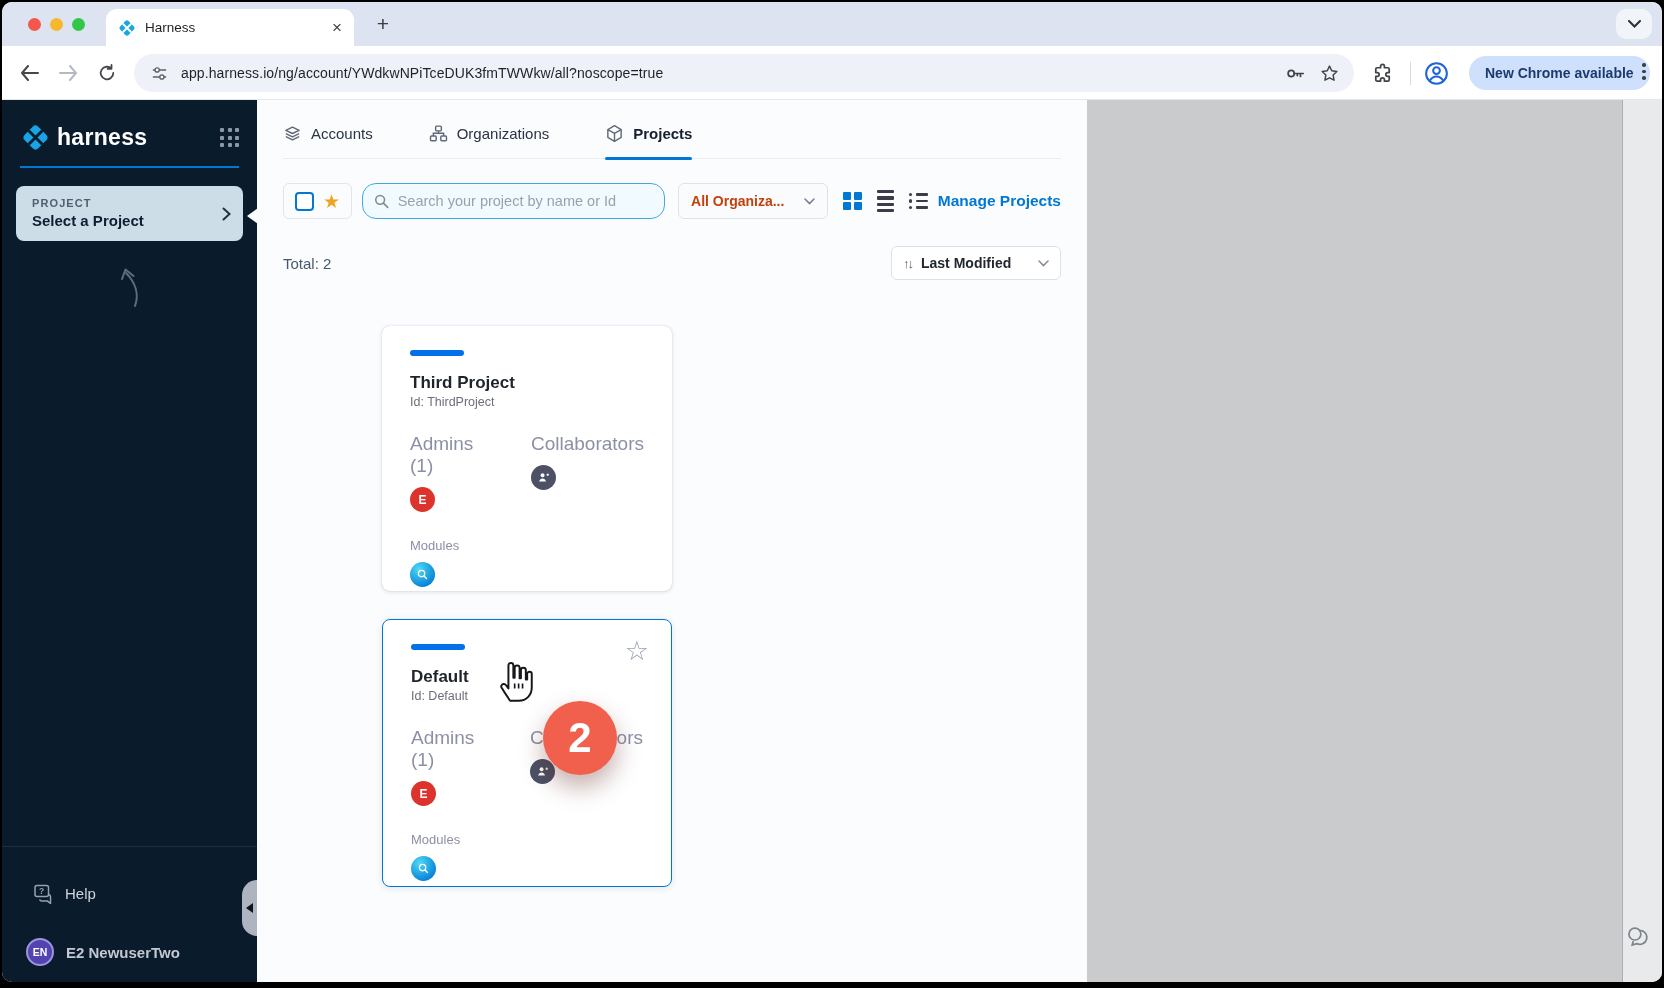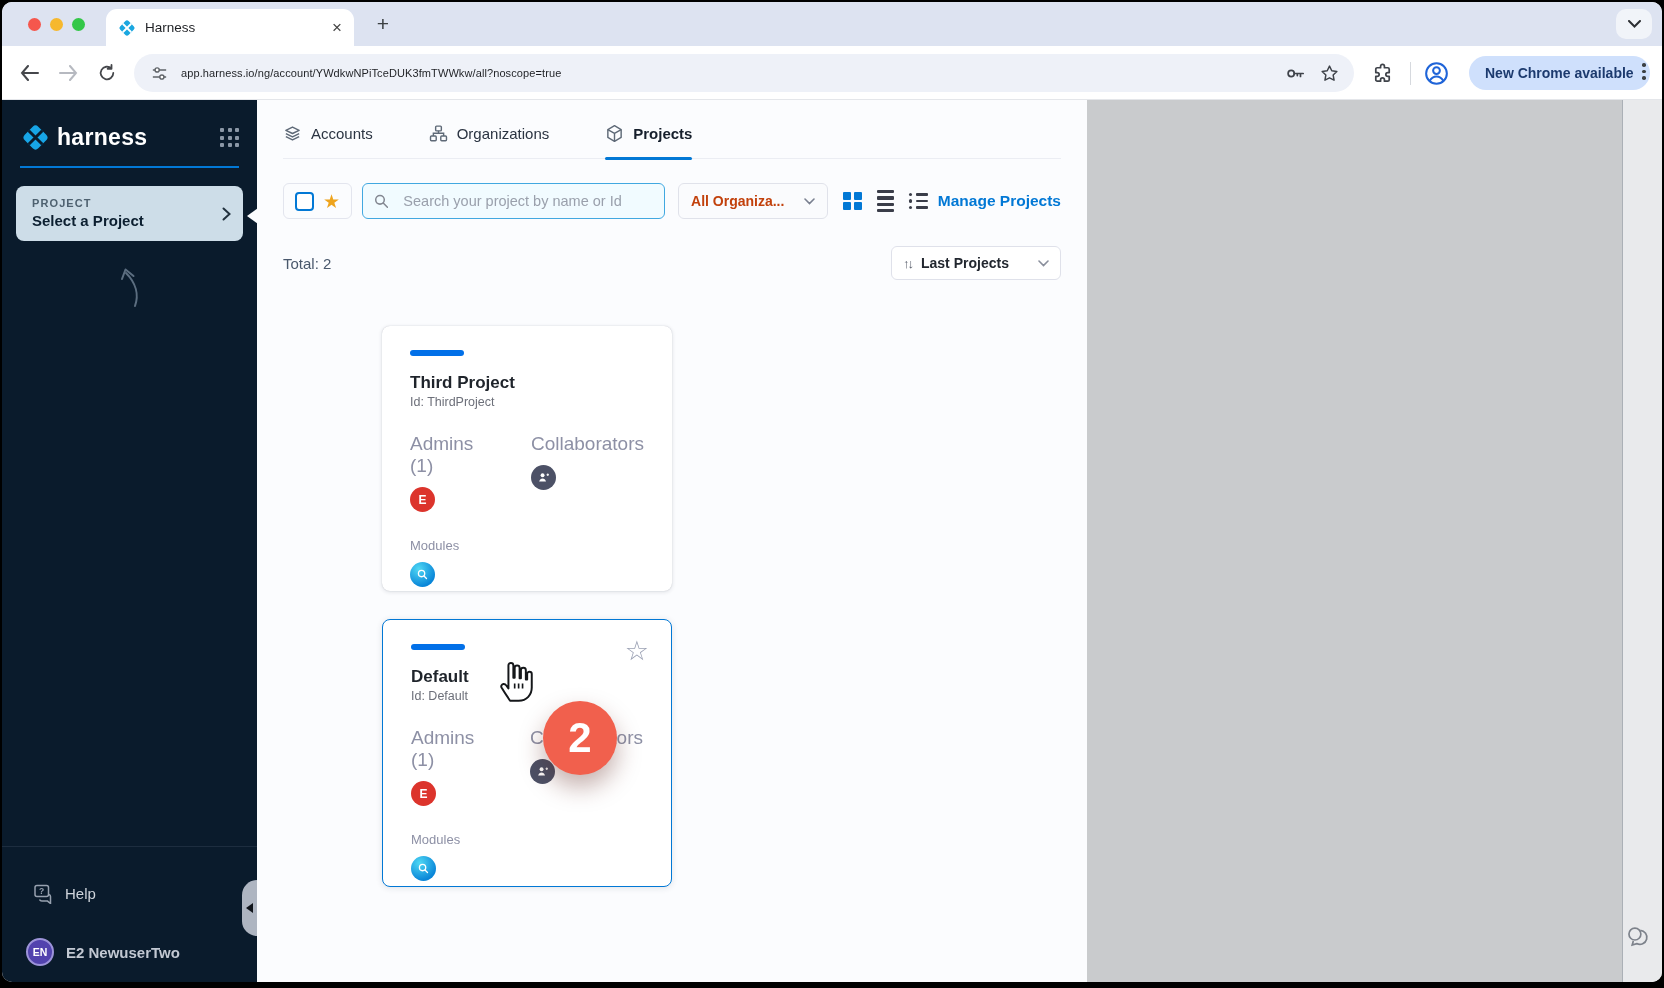--- a/index.html
+++ b/index.html
@@ -15,21 +15,21 @@
   .tab-title { font-size:13.5px; color:#1f2125; flex:1; }
   .tab-close { font-size:17px; color:#444; line-height:1; cursor:default; }
   .newtab { position:absolute; left:368px; top:10px; width:26px; height:26px; font-size:21px; color:#3c4043; text-align:center; line-height:24px; border-radius:50%; }
   .tabsearch { position:absolute; right:10px; top:7px; width:36px; height:30px; background:rgba(255,255,255,.6); border-radius:10px; display:flex; align-items:center; justify-content:center; }
 
   
   .toolbar { position:absolute; left:0; top:44px; right:0; height:54px; background:#fff; border-bottom:1px solid #e4e6ea; }
   .navbtn { position:absolute; top:13px; width:28px; height:28px; display:flex; align-items:center; justify-content:center; font-size:20px; color:#45474b; }
   .navbtn.disabled { color:#b6b9c0; }
   .omnibox { position:absolute; left:132px; top:8px; width:1220px; height:38px; background:#eef1f8; border-radius:19px; display:flex; align-items:center; padding:0 14px 0 16px; gap:12px; }
-  .url { font-size:11px; color:#1f2125; flex:1; letter-spacing:.1px; }
+  .url { font-size:14px; color:#1f2125; flex:1; letter-spacing:.1px; }
   .newchrome { position:absolute; left:1467px; top:10px; height:34px; padding:0 16px; background:#cfe0fc; border-radius:17px; display:flex; align-items:center; font-size:14px; font-weight:600; color:#1c3a6e; white-space:nowrap; }
   .kebab { position:absolute; left:1640px; top:17px; display:flex; flex-direction:column; gap:3px; }
   .kebab i { width:3.5px; height:3.5px; border-radius:50%; background:#3c4043; }
   .tdivider { position:absolute; left:1408px; top:16px; width:1px; height:23px; background:#d6d9de; }
 
   
   .app { position:absolute; top:98px; left:0; right:0; bottom:0; display:flex; }
 
   
   .sidebar { position:relative; width:255px; background:#0a1b2c; flex:none; }
@@ -58,21 +58,21 @@
   .tabs-row { display:flex; gap:56px; margin:0 26px; padding-top:24px; border-bottom:1px solid #ebedf3; }
   .htab { display:flex; align-items:center; gap:9px; padding-bottom:15px; font-size:15px; color:#2b3442; font-weight:500; position:relative; }
   .htab.active { font-weight:700; color:#161f2c; }
   .htab.active:after { content:""; position:absolute; left:0; right:0; bottom:-2px; height:3px; background:#0278d5; border-radius:2px; }
   .htab svg { color:#5e6977; }
 
   .filter-row { display:flex; align-items:center; margin:24px 26px 0 26px; }
   .fav-group { display:flex; align-items:center; gap:9px; height:36px; padding:0 11px; background:#fbfcfe; border:1px solid #e3e5ee; border-radius:6px; }
   .cb { width:19px; height:19px; border:2px solid #0278d5; border-radius:4px; background:#fff; }
   .star-gold { color:#eea41e; font-size:19px; line-height:1; }
-  .searchbox { margin-left:10px; width:303px; height:36px; background:#f1fbff; border:1.5px solid #41a8e0; border-radius:6px; display:flex; align-items:center; padding:0 11px; gap:15px; }
+  .searchbox { margin-left:10px; width:303px; height:36px; background:#f1fbff; border:1.5px solid #41a8e0; border-radius:14px; display:flex; align-items:center; padding:0 11px; gap:9px; }
   .searchbox input { border:none; outline:none; background:transparent; font-size:14.5px; color:#30333b; width:100%; font-family:inherit; }
   .searchbox input::placeholder { color:#9aa0ac; }
   .org-select { margin-left:13px; width:150px; height:36px; background:#fafbfd; border:1px solid #e0e2ea; border-radius:6px; display:flex; align-items:center; padding:0 12px; }
   .org-select span { font-size:14px; font-weight:700; color:#c2410c; flex:1; }
   .view-toggles { display:flex; align-items:center; gap:15px; margin-left:15px; }
   .grid-icon { display:grid; grid-template-columns:8px 8px; grid-gap:2.5px; }
   .grid-icon i { width:8px; height:8px; background:#0278d5; border-radius:1px; }
   .rows-icon { display:flex; flex-direction:column; gap:3px; }
   .rows-icon i { width:17px; height:3.2px; background:#3a3d49; border-radius:1px; }
   .list-icon { display:flex; flex-direction:column; gap:3.5px; }
@@ -317,21 +317,21 @@
               </em>
             </span>
         </div>
         <span class="manage-link">Manage Projects</span>
       </div>
 
       <div class="total-row">
         <span class="total">Total: 2</span>
         <div class="sort-select">
           <span class="sort-arrows">↑↓</span>
-          <span class="sort-label">Last Projects</span>
+          <span class="sort-label">Last Modified</span>
           <svg width="11" height="7" viewBox="0 0 11 7">
               <path d="M1 1l4.5 4.5L10 1" fill="none" stroke="#8a8f9c" stroke-width="1.6" stroke-linecap="round"></path>
             </svg>
         </div>
       </div>
 
       <div class="cards">
 
         <div class="card">
           <div class="card-bar"></div>

